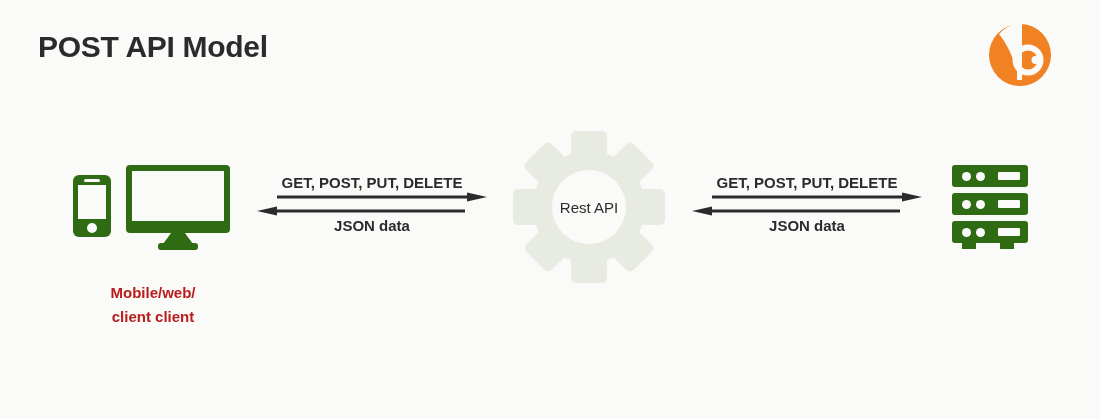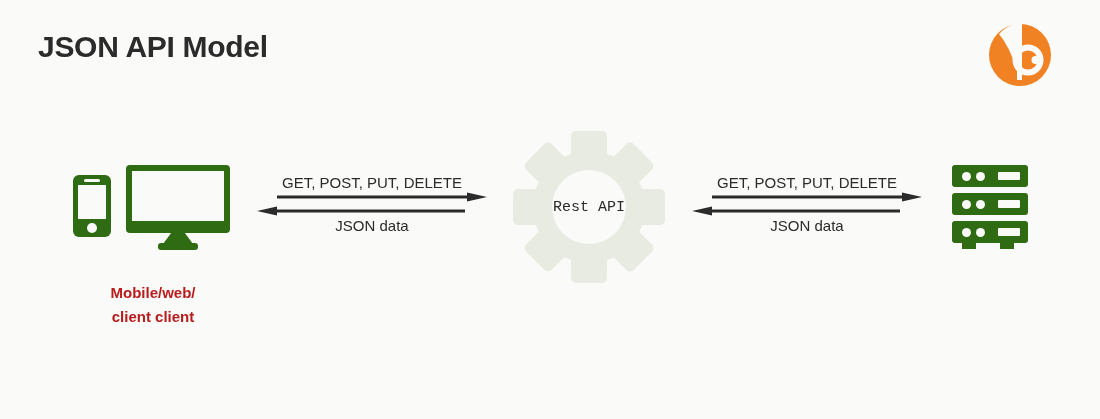--- a/index.html
+++ b/index.html
@@ -92,41 +92,40 @@
   .flow{
     position:absolute;
     top:173px;
     width:234px;
   }
   .flow-left{left:255px;}
   .flow-right{left:690px;}
   .flow-label{
     text-align:center;
     font-size:15px;
-    font-weight:400;
+    font-weight:700;
     color:#2b2b2b;
     height:19px;
     line-height:19px;
     white-space:nowrap;
   }
   .flow svg{display:block;}
   
   .gear-wrap{
     position:absolute;
     left:513px; top:131px;
     width:152px; height:152px;
   }
   .gear-wrap svg{position:absolute; left:0; top:0;}
   .gear-label{
     position:absolute; left:0; top:0;
     width:152px; height:152px;
     display:flex; align-items:center; justify-content:center;
     font-size:15px;
     color:#2b2b2b;
-    font-family:Liberation Mono, monospace;
   }
   
   .server-row{
     position:absolute;
     left:952px;
     width:76px; height:22px;
     background:#2f6b12;
     border-radius:3px;
   }
   .server-row .dot{
@@ -148,21 +147,21 @@
     background:#2f6b12;
   }
   .foot-l{left:962px;}
   .foot-r{left:1000px;}
 </style>
 </head>
 <body>
 
 <div class="canvas">
 
-  <h1 class="title">JSON API Model</h1>
+  <h1 class="title">POST API Model</h1>
 
   <div class="logo">
     <svg width="64" height="64" viewBox="0 0 64 64">
       <circle cx="32" cy="32" r="31" fill="#f08223"></circle>
       <circle cx="40" cy="37" r="15.5" fill="#fafaf8"></circle>
       <circle cx="40" cy="37" r="9.5" fill="#f08223"></circle>
       <circle cx="47.5" cy="37" r="4" fill="#fafaf8"></circle>
       <path d="M29,0 Q18,3 11,11 Q22,24 29,48 Z" fill="#fafaf8"></path>
       <rect x="29" y="0" width="5" height="57" fill="#fafaf8"></rect>
     </svg>

